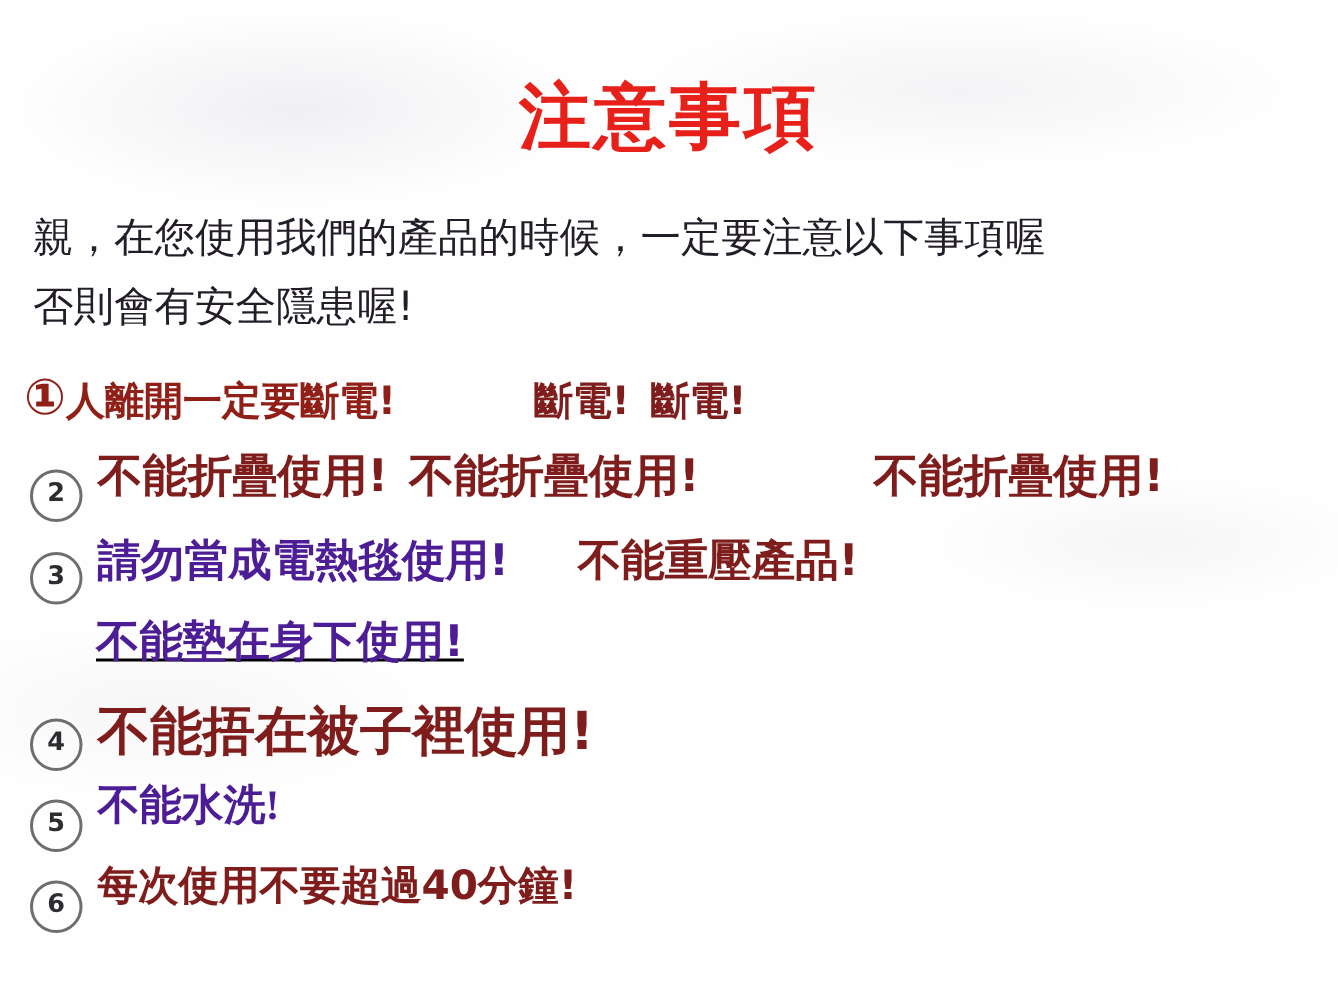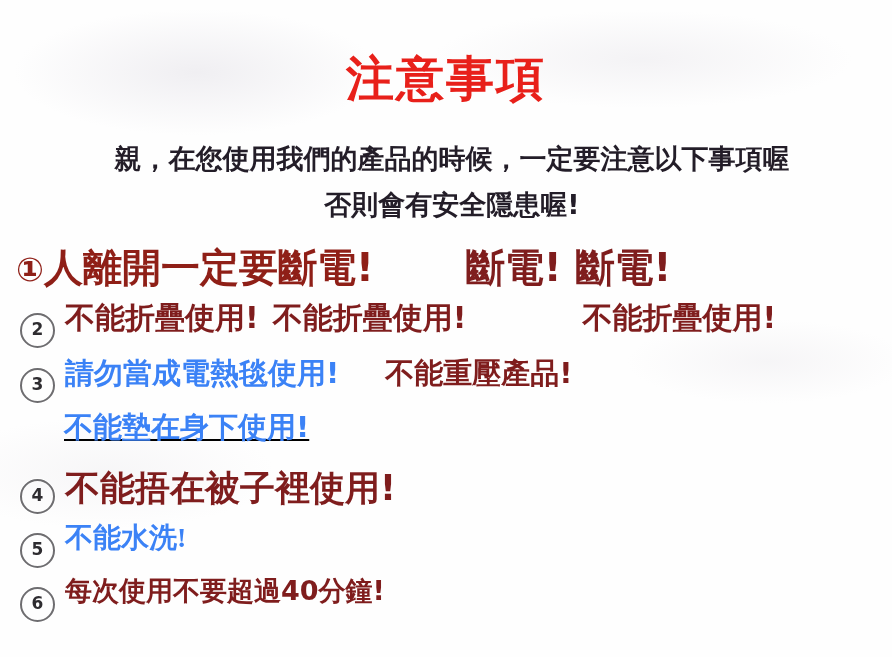--- a/index.html
+++ b/index.html
@@ -50,24 +50,23 @@
     white-space: nowrap;
   }
 
   .intro {
     position: absolute;
     left: 22px;
     top: 136px;
     width: 860px;
     color: #231d28;
     font-size: 27px;
-    font-weight: bold;
+    font-weight: normal;
     line-height: 46px;
     letter-spacing: 0px;
-    text-align: center;
   }
   .intro .l2 { display: block; }
 
   .items {
     position: absolute;
     left: 16px;
     top: 248px;
     width: 876px;
   }
 
@@ -115,23 +114,23 @@
   }
 
   .seg {
     display: inline-block;
     font-weight: bold;
     line-height: 1.05;
   }
 
   .red      { color: #7f1d1d; }
   .darkred  { color: #8f1f17; }
-  .black    { color: #3b82f6; text-align: right; }
+  .black    { color: #4c1d95; text-align: right; }
 
-  .t1  { font-size: 39px; }
+  .t1  { font-size: 26px; }
   .t2  { font-size: 30px; text-align: right; }
   .t3  { font-size: 29px; }
   .t4  { font-size: 35px; }
   .t5  { font-size: 28px; font-family: Liberation Serif, serif; }
   .t6  { font-size: 27px; }
 
   .gap-sm  { display:inline-block; width: 14px; }
   .gap-md  { display:inline-block; width: 46px; }
   .gap-lg  { display:inline-block; width: 92px; }
   .gap-xl  { display:inline-block; width: 116px; }

